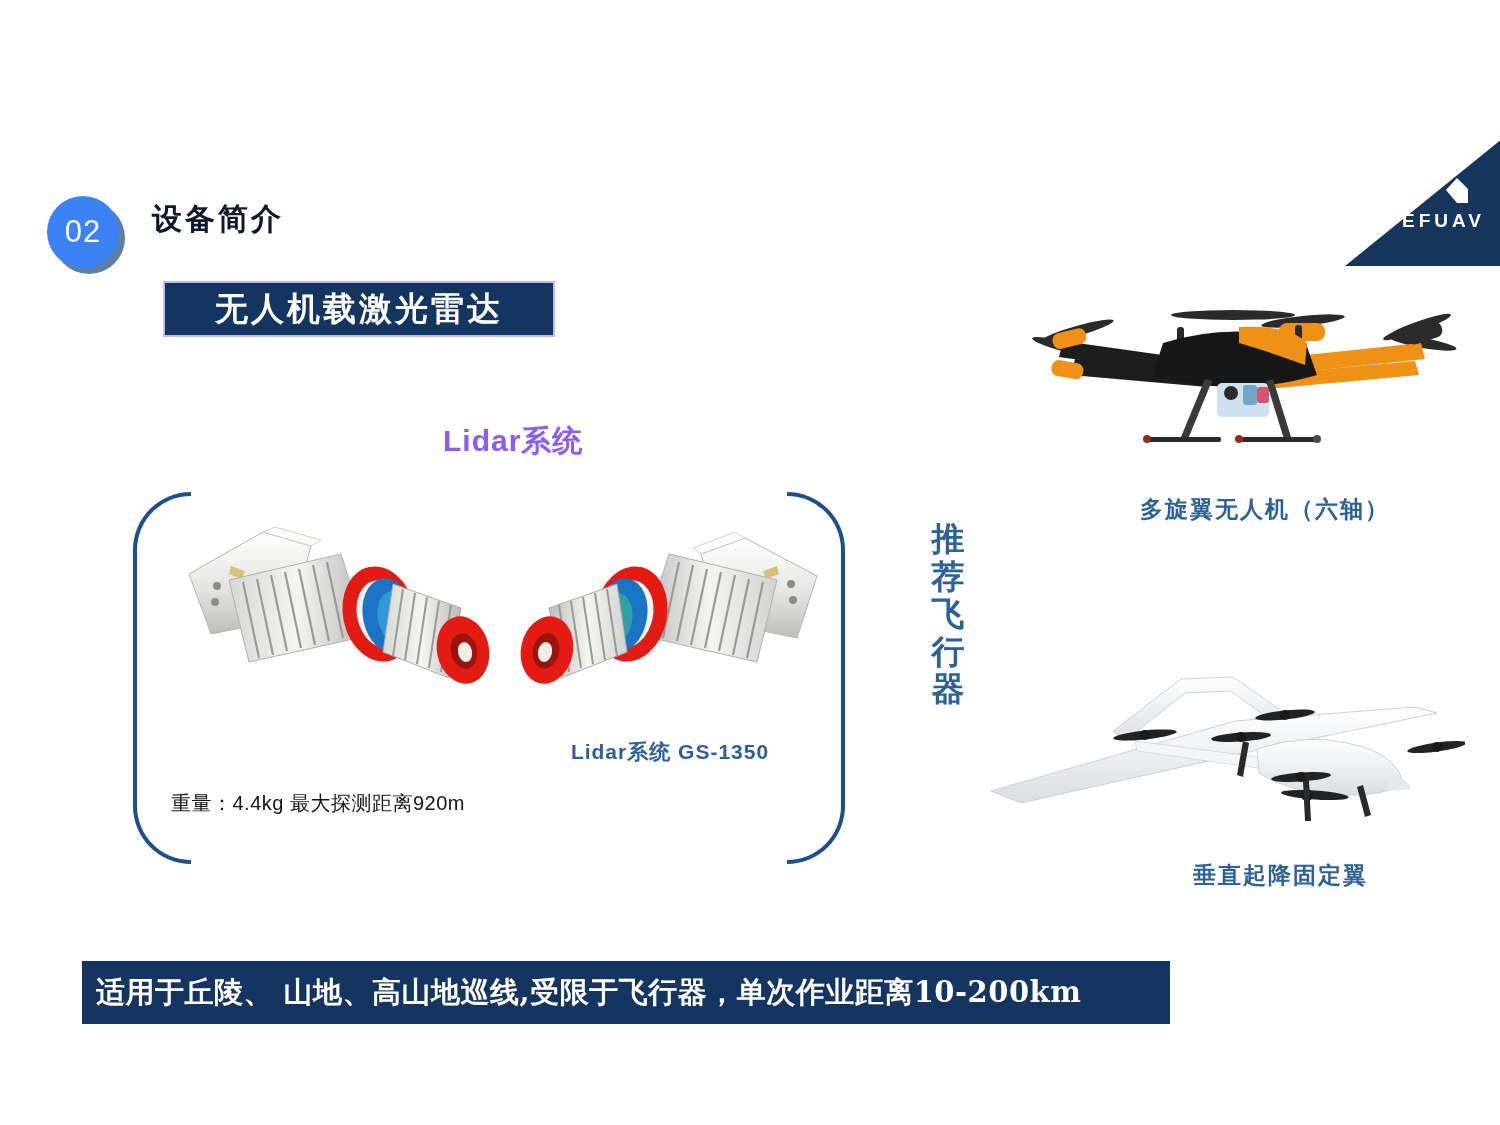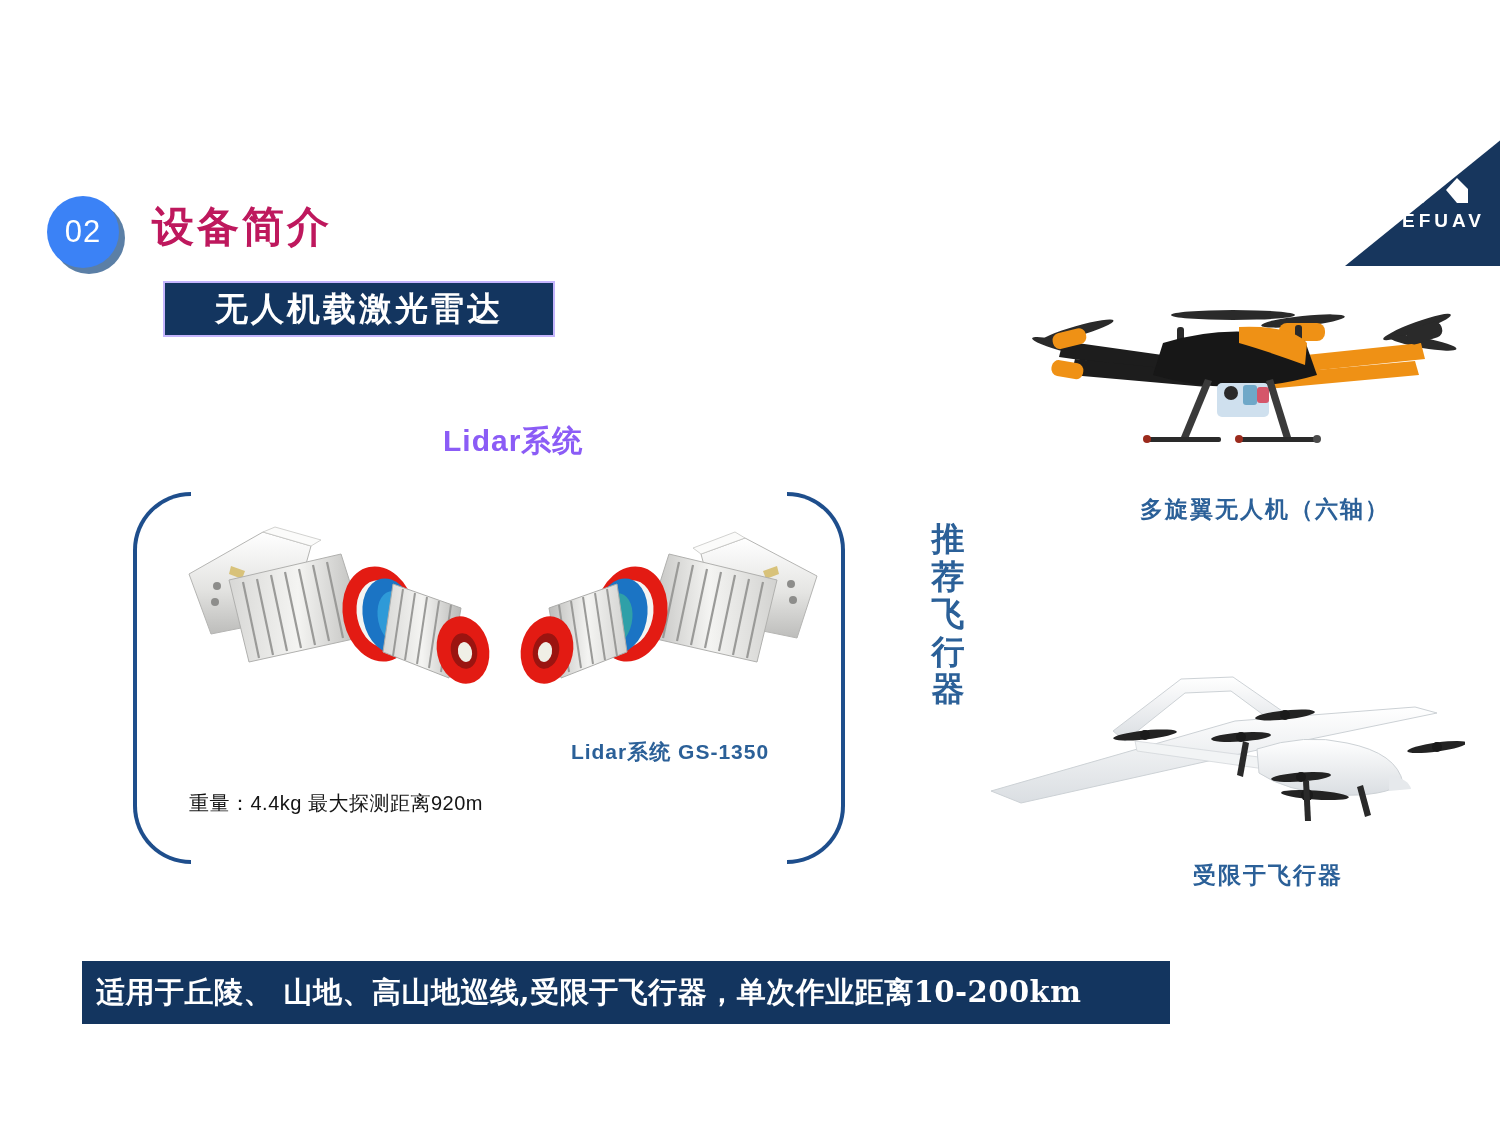--- a/index.html
+++ b/index.html
@@ -83,24 +83,24 @@
     font-size: 31px;
     font-family: "Liberation Sans", sans-serif;
     letter-spacing: 1px;
   }
 
   #section-title {
     position: absolute;
     left: 152px;
     top: 199px;
     font-family: "DejaVu Serif", "Liberation Serif", serif;
-    font-size: 42px;
+    font-size: 30px;
     font-weight: 700;
     letter-spacing: 3px;
-    color: #be185d;
+    color: #0f172a;
     white-space: nowrap;
   }
 
   
   #subtitle-banner {
     position: absolute;
     left: 163px;
     top: 281px;
     width: 392px;
     height: 56px;
@@ -188,21 +188,20 @@
     font-weight: 700;
     color: #2b6098;
     letter-spacing: 1px;
     font-family: "Liberation Sans", sans-serif;
     white-space: nowrap;
   }
   .lidar-spec {
     position: absolute;
     top: 280px;
     width: 100%;
-    text-align: center;
     font-size: 20px;
     color: #141414;
     letter-spacing: 0.5px;
     font-family: "Liberation Sans", sans-serif;
     white-space: nowrap;
   }
 
   
   #recommend-label {
     position: absolute;
@@ -501,17 +500,17 @@
     <circle cx="256" cy="82" r="5"></circle>
     <circle cx="452" cy="92" r="5"></circle>
     <circle cx="316" cy="122" r="5"></circle>
     <circle cx="322" cy="140" r="6"></circle>
   </g>
 
   <path d="M258 86 L252 120 L258 122 L264 88 Z" fill="#2a2a2a"></path>
   <path d="M318 126 L320 166 L326 166 L324 126 Z" fill="#2a2a2a"></path>
   <path d="M372 132 L380 162 L386 160 L378 130 Z" fill="#2a2a2a"></path>
 </svg>
-<div id="caption-vtol" class="aircraft-caption">受限于飞行器</div>
+<div id="caption-vtol" class="aircraft-caption">垂直起降固定翼</div>
 
 <div id="bottom-banner">
   <span class="txt">适用于丘陵、 山地、高山地巡线,受限于飞行器，单次作业距离10-200km</span>
 </div>
 
 </body></html>

